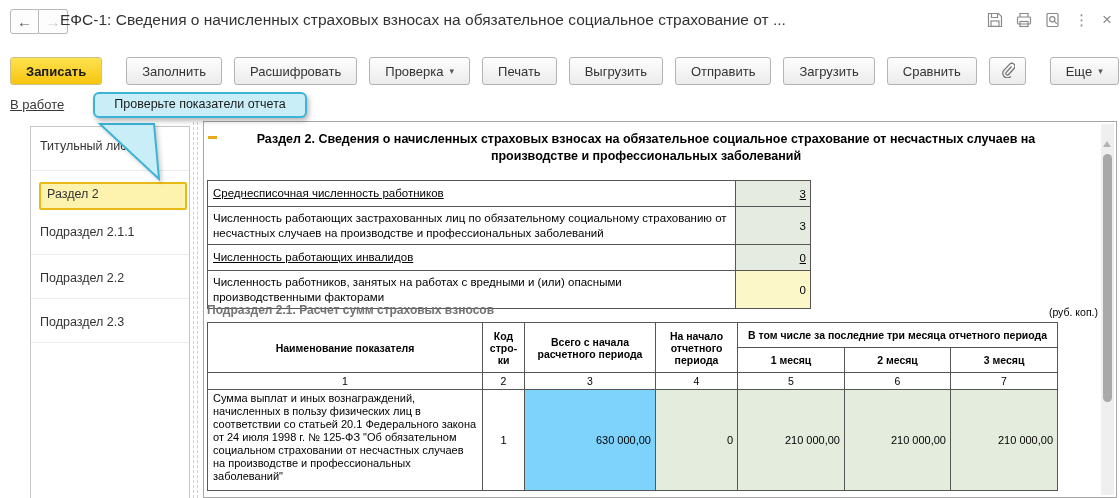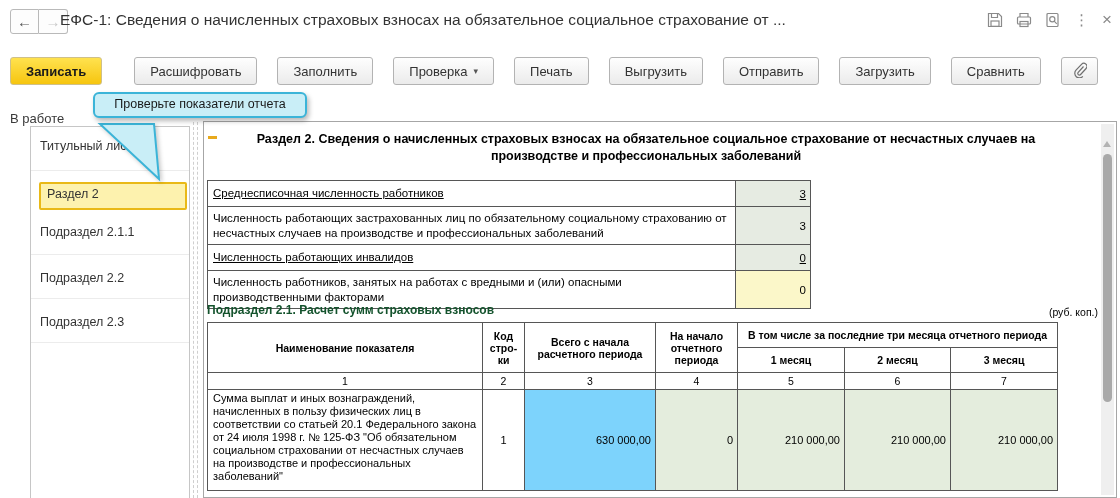--- a/index.html
+++ b/index.html
@@ -13,33 +13,33 @@
   .nav-btn { width:29px; height:25px; border:1px solid #b9b9b9; background:#fdfdfd;
     display:flex; align-items:center; justify-content:center; font-size:15px; color:#555; cursor:pointer; }
   .nav-btn.back { border-radius:3px 0 0 3px; }
   .nav-btn.fwd { border-radius:0 3px 3px 0; border-left:none; color:#c9c9c9; }
   .win-title { position:absolute; left:60px; top:11px; font-size:15.5px; color:#333;
     white-space:nowrap; max-width:900px; overflow:hidden; }
   .win-icons { position:absolute; right:8px; top:11px; display:flex; gap:13px; align-items:center; color:#8a8a8a; }
   .win-icons .glyph { font-size:15px; line-height:18px; cursor:pointer; }
   .win-icons svg { display:block; cursor:pointer; }
   
-  .toolbar { position:absolute; left:10px; top:57px; right:8px; display:flex; gap:20px; align-items:center; }
+  .toolbar { position:absolute; left:10px; top:57px; right:8px; display:flex; gap:12px; align-items:center; }
   .btn { height:28px; padding:0 15px; background:linear-gradient(#fefefe,#ebebeb);
     border:1px solid #b3b3b3; border-radius:3px; font-size:13px; color:#333;
     display:flex; align-items:center; cursor:pointer; white-space:nowrap; }
   .btn-save { background:linear-gradient(#ffe24f,#f6c50f); font-weight:bold; color:#1a1a1a;
     border-color:#cfc089; margin-right:12px; }
   .btn .arrow { font-size:9px; margin-left:6px; color:#555; }
   .btn-clip { padding:0 10px; }
   .spacer { flex:1; }
   .btn-help { padding:0 11px; }
   
-  .status-link { position:absolute; left:10px; top:111px; font-size:13px; color:#3a3a3a;
-    cursor:pointer; }
+  .status-link { position:absolute; left:10px; top:97px; font-size:13px; color:#3a3a3a;
+    text-decoration:underline; cursor:pointer; }
   .tooltip { position:absolute; left:93px; top:92px; width:214px; background:#c9eef7;
     border:2px solid #3bb4d8; border-radius:6px; padding:3px 10px 5px; font-size:12.5px;
     color:#1a1a1a; text-align:center; z-index:30; box-shadow:2px 3px 5px rgba(0,0,0,.28); }
   .tooltip-tail { position:absolute; left:96px; top:123px; z-index:29;
     filter:drop-shadow(2px 2px 2px rgba(0,0,0,.22)); }
   
   .content { position:absolute; left:0; top:120px; right:0; bottom:0; }
   .sidebar { position:absolute; left:30px; top:6px; bottom:-1px; width:160px;
     border:1px solid #c6c6c6; border-bottom:none; background:#fff; }
   .side-item { position:absolute; left:0; right:0; height:26px; line-height:26px;
@@ -59,21 +59,21 @@
   table { border-collapse:collapse; table-layout:fixed; }
   td,th { border:1px solid #565656; }
   .t1 { position:absolute; left:3px; top:58px; width:603px; }
   .t1 td { font-size:11.5px; color:#000; }
   .t1 .lbl { width:528px; padding:2px 5px; line-height:15px; }
   .t1 .val { width:75px; text-align:right; padding-right:4px; }
   .t1 .h1 td { height:26px;text-decoration:underline; }
   .t1 .h2 td { height:38px; }
   .green  { background:#e6ebe2; }
   .yellow { background:#fbf7c9; }
-  .sub-title { position:absolute; left:3px; top:181px; font-weight:bold; font-size:12px; color:#14532d; }
+  .sub-title { position:absolute; left:3px; top:181px; font-weight:bold; font-size:12px; color:#737373; }
   .units { position:absolute; right:18px; top:184px; font-size:10.5px; color:#000; }
   .t2 { position:absolute; left:3px; top:200px; width:850px; }
   .t2 th { font-weight:bold; font-size:10.5px; text-align:center; vertical-align:middle;
     padding:1px 3px; line-height:12px; color:#000; }
   .t2 .hrow th { height:25px; }
   .t2 .nums td { font-size:10.5px; text-align:center; height:17px; color:#000; }
   .t2 .drow { height:101px; }
   .t2 .name { font-size:11px; line-height:13px; padding:2px 5px; vertical-align:top; color:#000; }
   .t2 .code { text-align:center; font-size:11px; vertical-align:middle; color:#000; }
   .t2 .num  { text-align:right; padding-right:4px; font-size:11px; vertical-align:middle;
@@ -117,22 +117,22 @@
         <circle cx="7.3" cy="7.3" r="2.6"></circle>
         <path d="M9.2 9.2l2.6 2.6"></path>
     </svg>
   </span>
   <span class="glyph">⋮</span>
   <span class="glyph" style="font-size:17px">×</span>
 </div>
 
 <div class="toolbar">
   <div class="btn btn-save">Записать</div>
+  <div class="btn">Заполнить</div>
   <div class="btn">Расшифровать</div>
-  <div class="btn">Заполнить</div>
   <div class="btn">
     <span>Проверка</span>
     <span class="arrow">▾</span>
   </div>
   <div class="btn">Печать</div>
   <div class="btn">Выгрузить</div>
   <div class="btn">Отправить</div>
   <div class="btn">Загрузить</div>
   <div class="btn">Сравнить</div>
   <div class="btn btn-clip">

